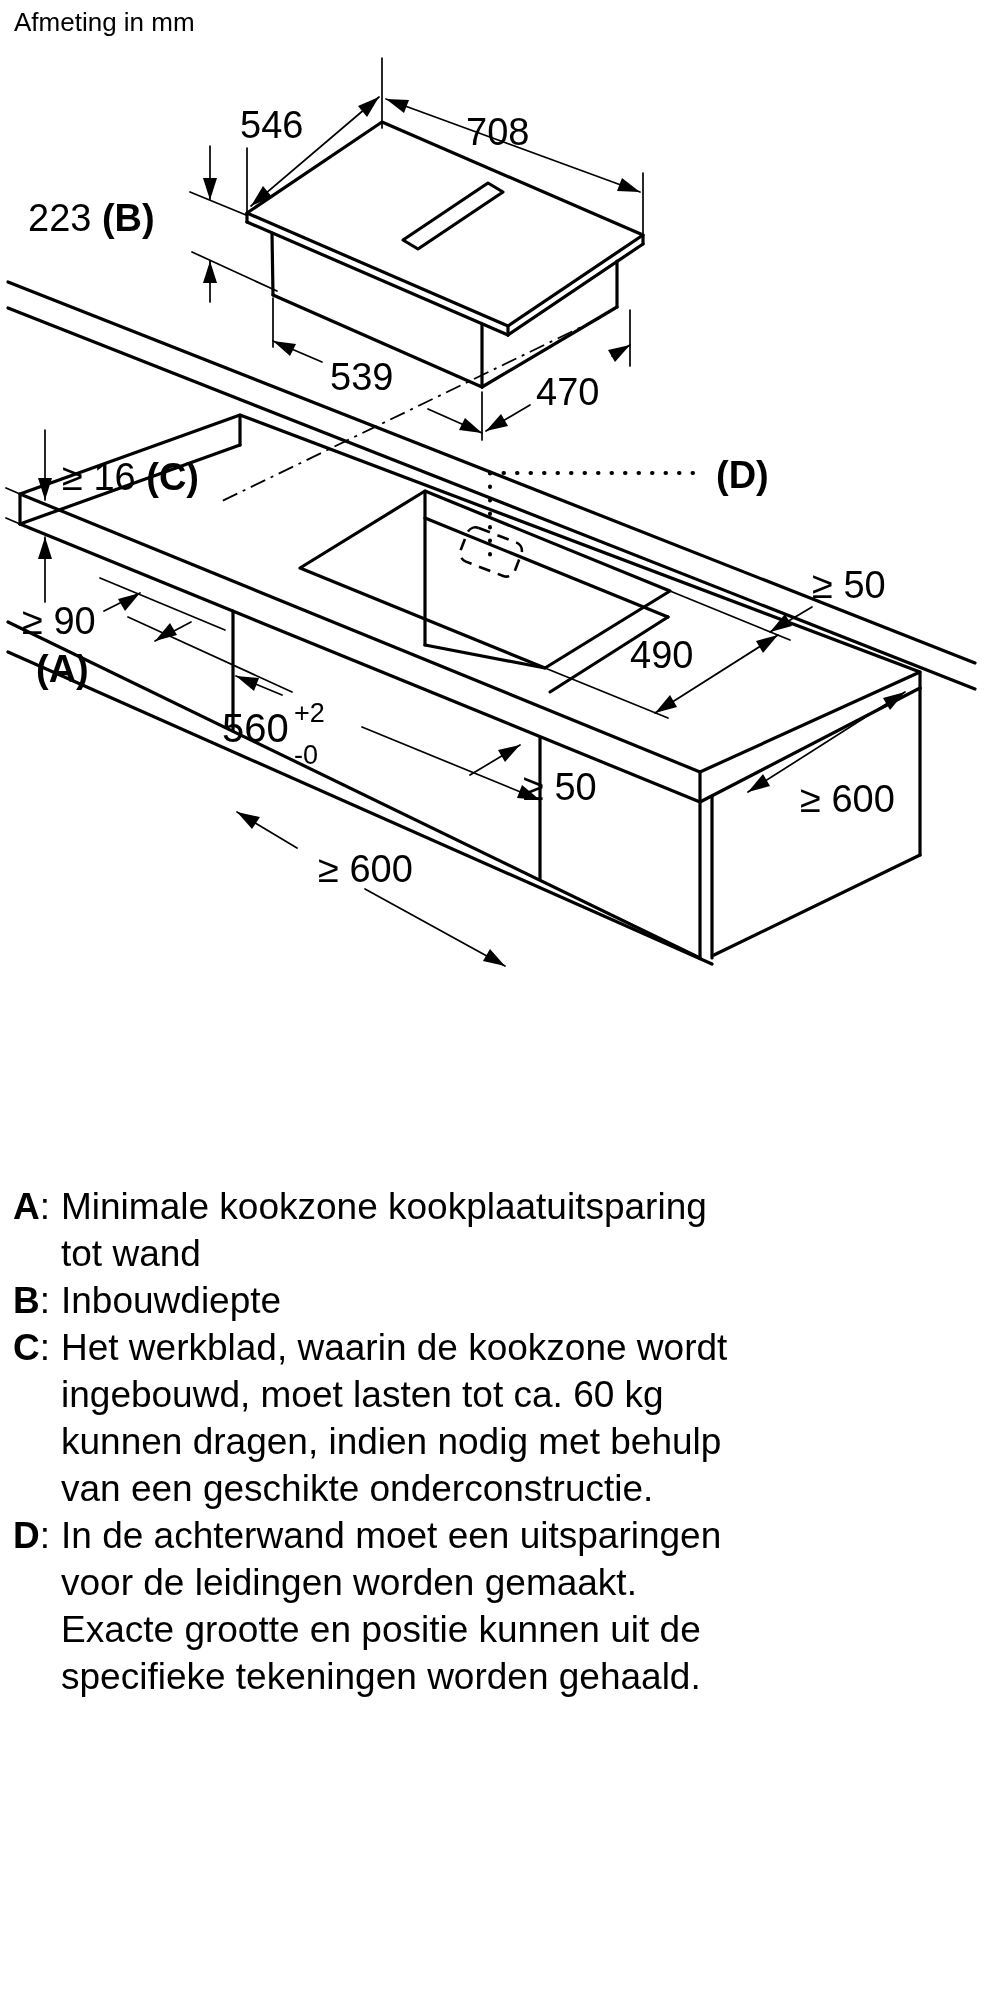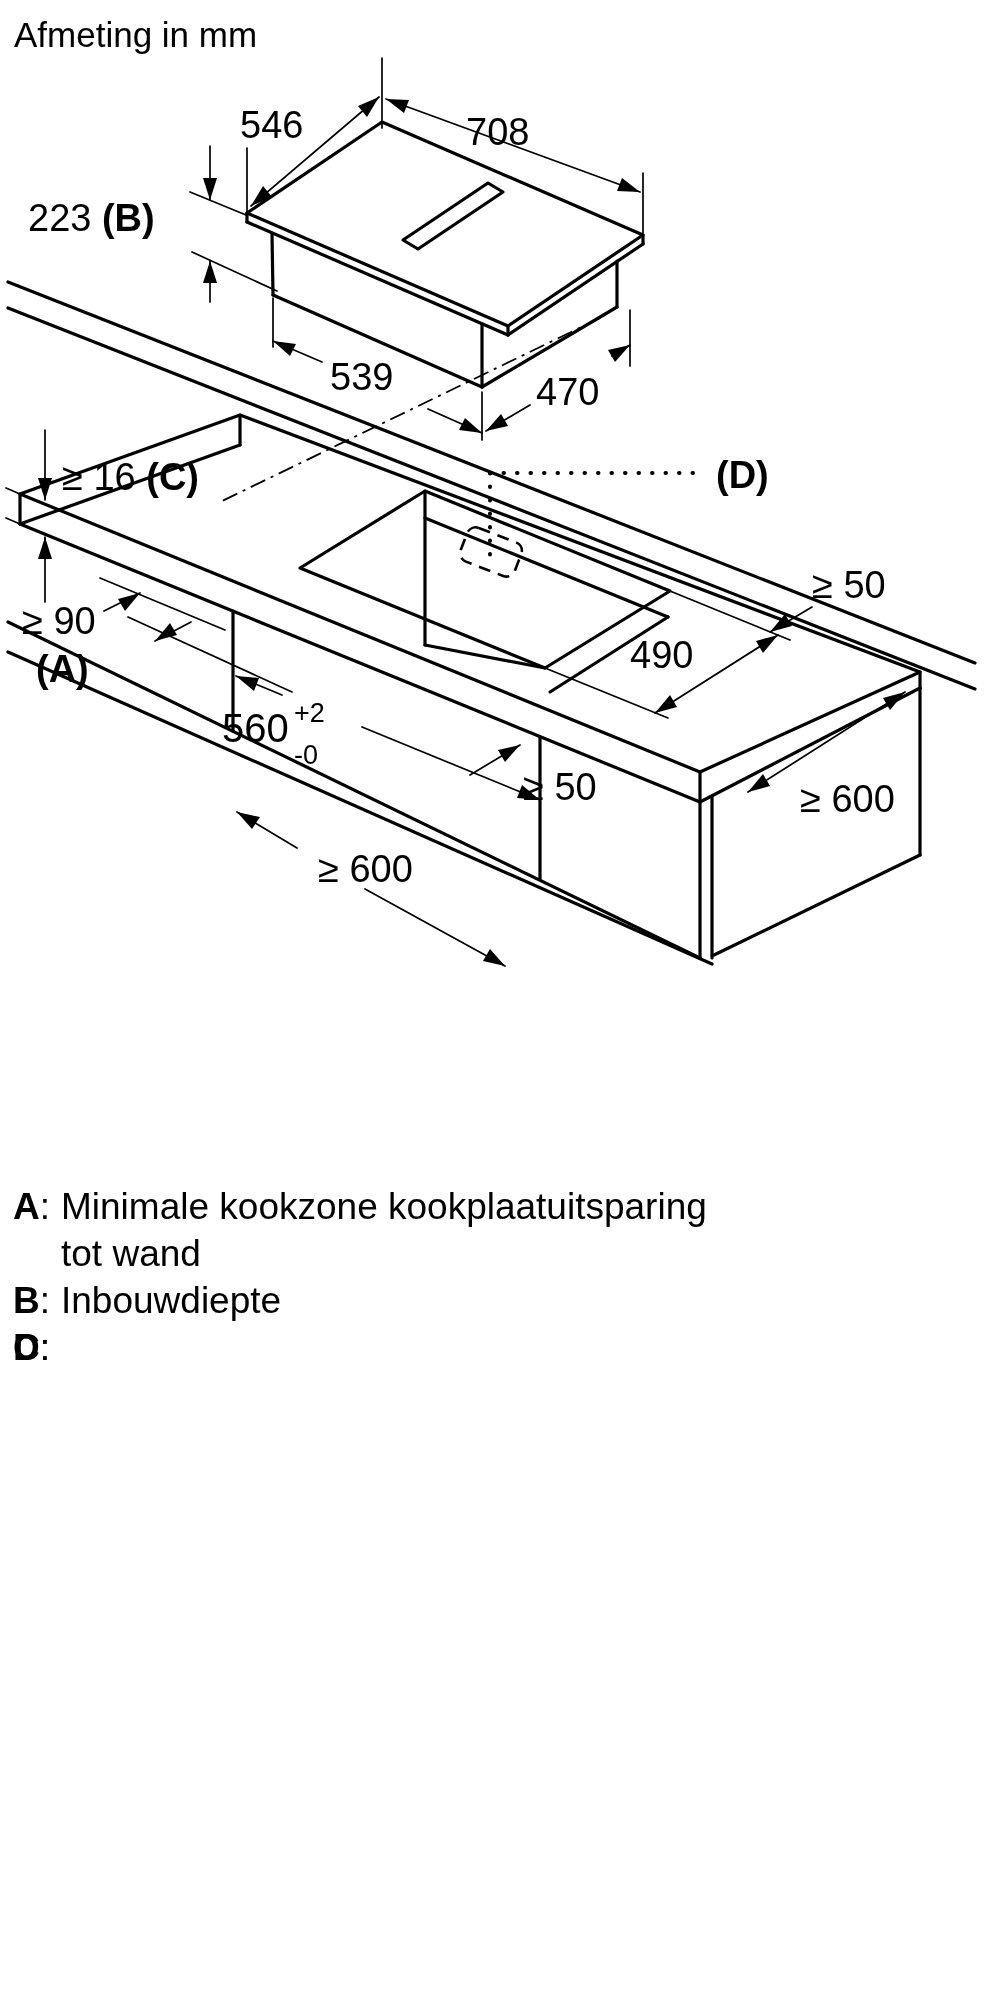--- a/index.html
+++ b/index.html
@@ -1,18 +1,18 @@
 <!DOCTYPE html>
 <html><head>
 <meta charset="utf-8">
 <style>
   html,body{margin:0;padding:0;background:#ffffff;}
   body{width:1000px;height:2000px;position:relative;overflow:hidden;
        font-family:"Liberation Sans","DejaVu Sans",sans-serif;color:#000;}
-  .page-title{position:absolute;left:14px;top:16px;font-size:35px;line-height:1.1;}
+  .page-title{position:absolute;left:14px;top:8px;font-size:26px;line-height:1.1;}
   svg{position:absolute;left:0;top:0;}
   svg text{font-family:"Liberation Sans","DejaVu Sans",sans-serif;fill:#000;}
   .dim{font-size:38px;}
   .dim-big{font-size:40px;}
   .tol{font-size:27px;}
   .bold{font-weight:bold;}
   .legend{position:absolute;left:13px;top:1183px;width:770px;
           font-size:37px;line-height:47px;}
   .lg-item{position:relative;padding-left:48px;}
   .lg-label{position:absolute;left:0;top:0;}
@@ -186,17 +186,25 @@
     <span class="lg-label"><b>A</b><span>:</span></span>
     <span class="lg-text">Minimale kookzone kookplaatuitsparing
 tot wand</span>
   </div>
   <div class="lg-item">
     <span class="lg-label"><b>B</b><span>:</span></span>
     <span class="lg-text">Inbouwdiepte</span>
   </div>
   <div class="lg-item">
     <span class="lg-label"><b>C</b><span>:</span></span>
+    <span class="lg-text">Het werkblad, waarin de kookzone wordt
+ingebouwd, moet lasten tot ca. 60 kg
+kunnen dragen, indien nodig met behulp
+van een geschikte onderconstructie.</span>
   </div>
   <div class="lg-item">
     <span class="lg-label"><b>D</b><span>:</span></span>
+    <span class="lg-text">In de achterwand moet een uitsparingen
+voor de leidingen worden gemaakt.
+Exacte grootte en positie kunnen uit de
+specifieke tekeningen worden gehaald.</span>
   </div>
 </div>
 
 </body></html>

